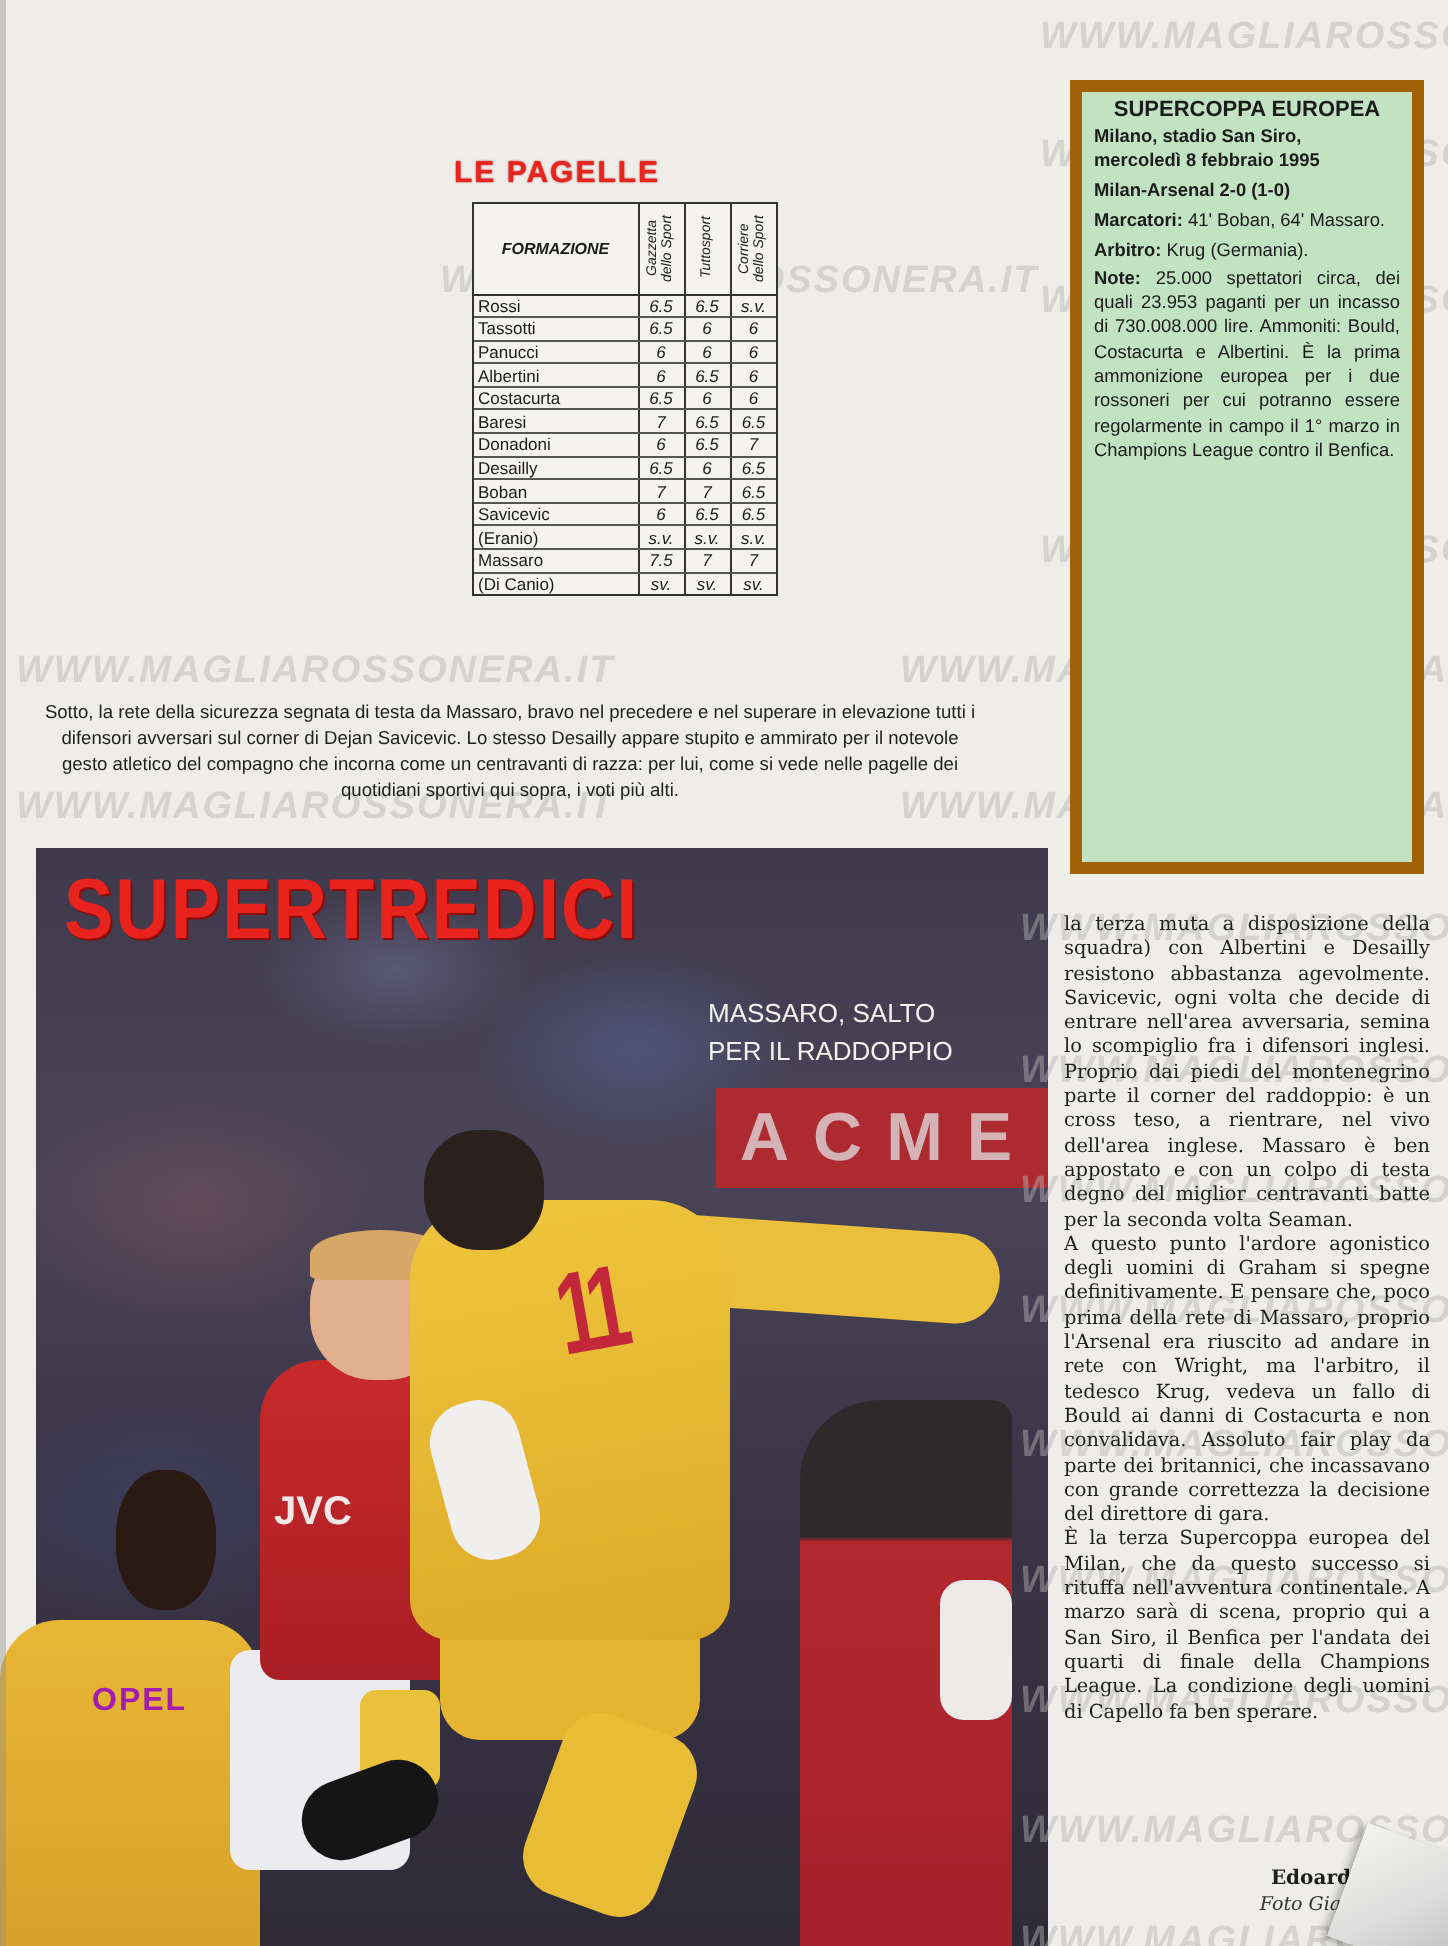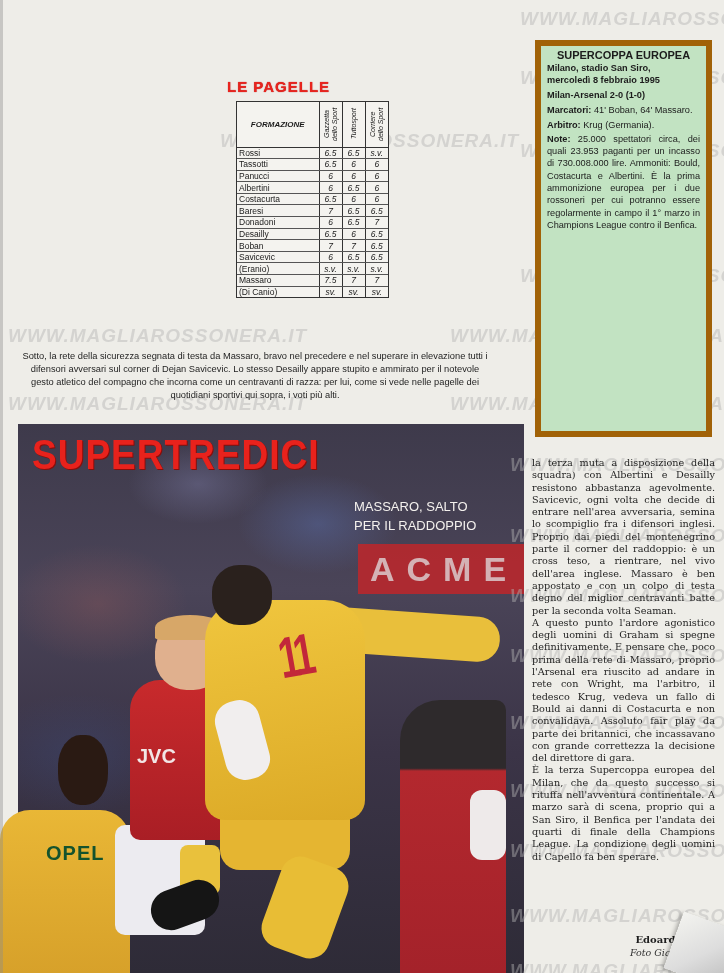--- a/index.html
+++ b/index.html
@@ -133,21 +133,21 @@
     transform: rotate(-10deg) scaleX(0.65); z-index: 2; letter-spacing: -6px;
   }
   .b-red-body { left: 130px; top: 680px; width: 130px; height: 160px; background: linear-gradient(180deg,#c82a2c,#a91e25); border-radius: 30px 30px 10px 10px; }
   .b-red-head { left: 155px; top: 620px; width: 70px; height: 70px; background:#e0b08e; border-radius: 45%; }
   .b-red-hair { left: 155px; top: 615px; width: 70px; height: 25px; background:#d7a768; border-radius: 50% 50% 10% 10%; }
   .b-red-sleeve { left: 220px; top: 700px; width: 45px; height: 80px; background:#f1eeee; border-radius: 20px; transform: rotate(-15deg); }
   .b-red-shorts { left: 115px; top: 825px; width: 90px; height: 110px; background:#ecebf0; border-radius: 10px; }
   .b-red-text { position:absolute; left:137px; top:745px; font-size:20px; font-weight:bold; color:#f2e6e6; z-index:2; }
   .b-opel-body { left: 0; top: 810px; width: 130px; height: 163px; background: linear-gradient(180deg,#e9b736,#d7a12a); border-radius: 30px 30px 0 0; }
   .b-opel-head { left: 58px; top: 735px; width: 50px; height: 70px; background:#2a1a13; border-radius: 45%; }
-  .opel-text { position: absolute; left: 46px; top: 842px; font-size: 20px; font-weight: bold; color: #14532d; letter-spacing: 1px; z-index: 2; }
+  .opel-text { position: absolute; left: 46px; top: 842px; font-size: 16px; font-weight: bold; color: #a21caf; letter-spacing: 1px; z-index: 2; }
   .b-right-player { left: 400px; top: 700px; width: 106px; height: 273px; background: linear-gradient(180deg,#2e2a2c 0%,#2e2a2c 25%,#b3282e 26%,#a4222a 100%); border-radius: 40px 10px 0 0; }
   .b-right-sleeve { left: 470px; top: 790px; width: 36px; height: 70px; background:#eeeaea; border-radius: 12px; }
 
   
   .article {
     position: absolute; left: 532px; top: 457px; width: 183px;
     font-family: "DejaVu Serif", "Liberation Serif", serif; font-size: 9.7px; line-height: 12.3px;
     color: #1e1e1e; text-align: justify; z-index: 4;
   }
   .article p { margin: 0; }

